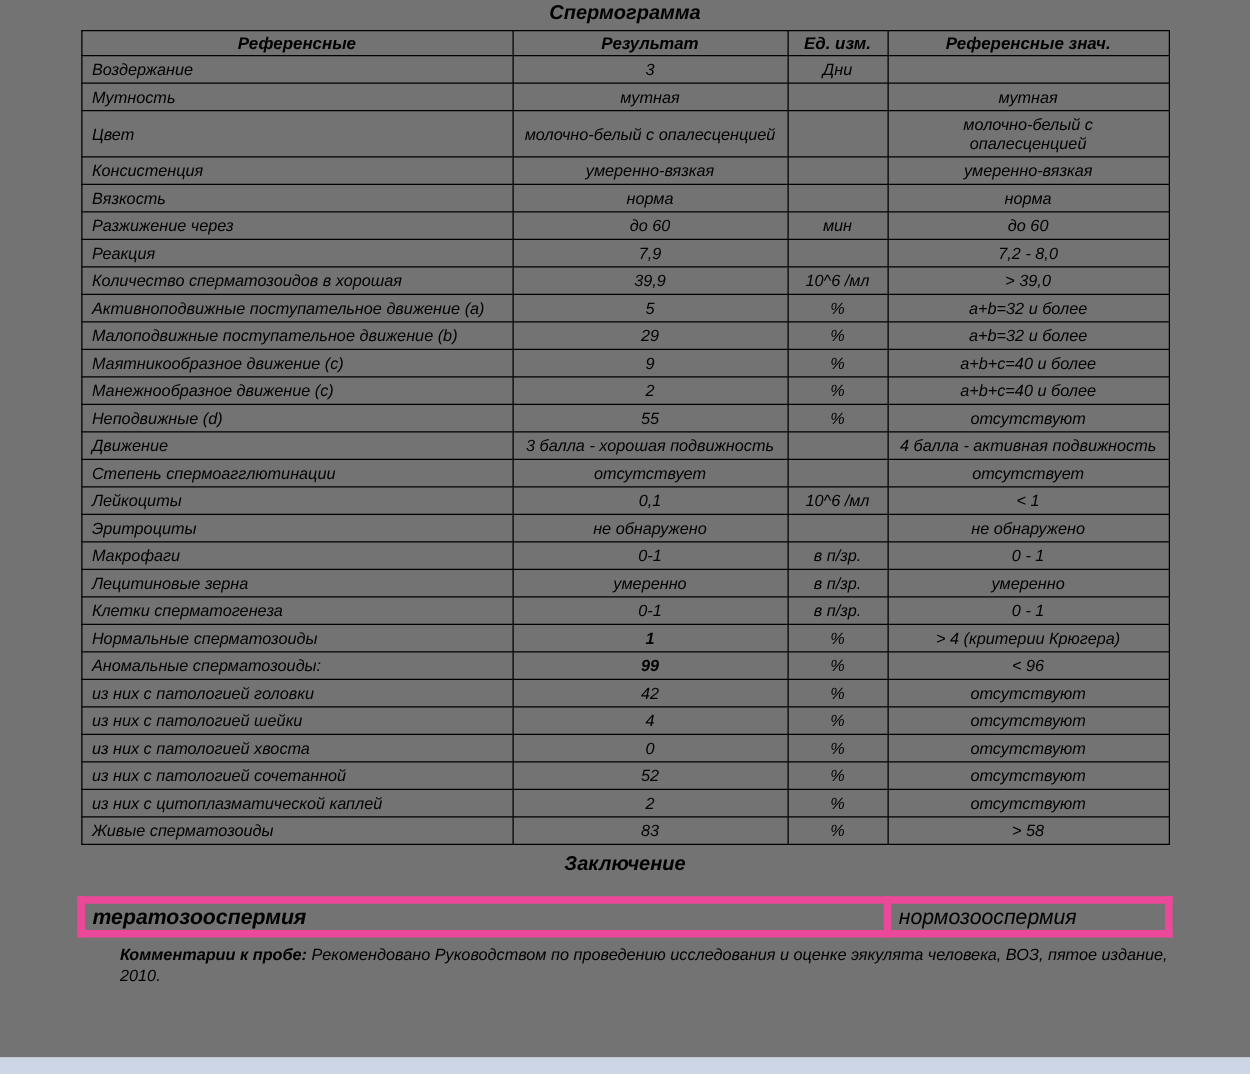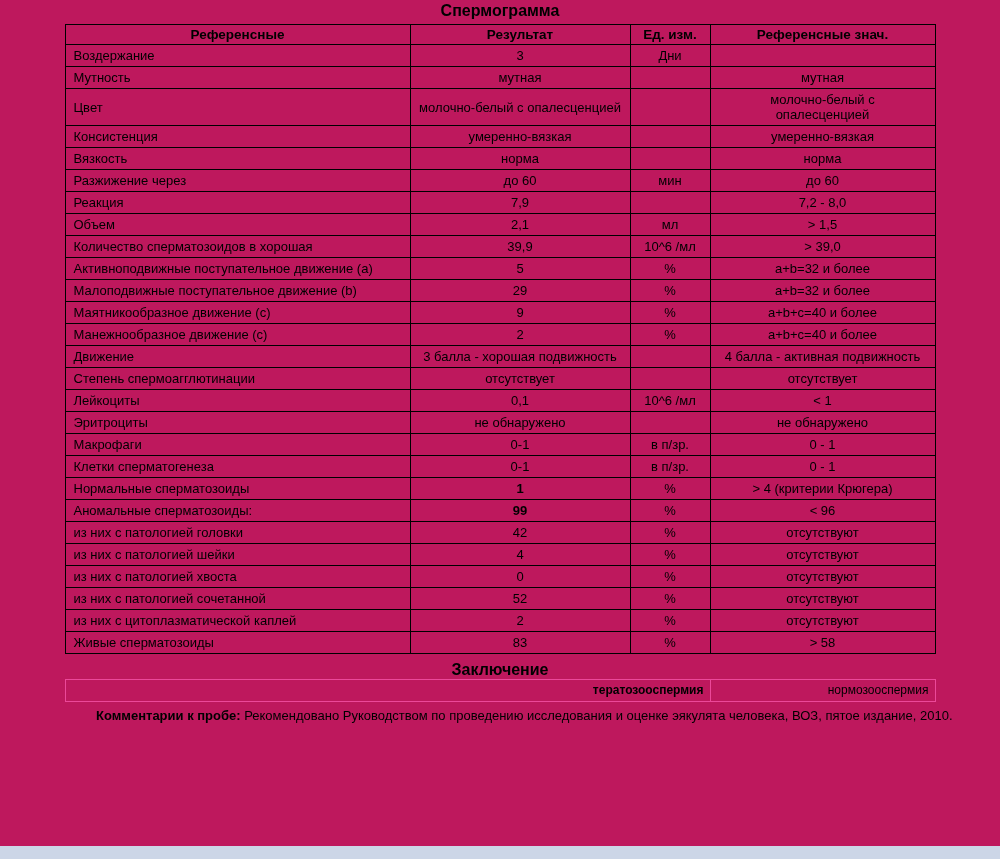--- a/index.html
+++ b/index.html
@@ -9,22 +9,23 @@
     height: 859px;
     background: #ffffff;
     font-family: "Liberation Sans", sans-serif;
     color: #000000;
     position: relative;
     overflow: hidden;
   }
   .page {
     width: 1000px;
     height: 846px;
-    background: #be185d;
+    background: #737373;
     padding-top: 1px;
+    font-style: italic;
   }
   .doc-title {
     font-size: 16px;
     font-weight: bold;
     text-align: center;
     margin: 1px 0 4px 0;
   }
   .results-table {
     border-collapse: collapse;
     table-layout: fixed;
@@ -46,34 +47,34 @@
     padding: 2px 6px;
   }
   .c-ind { text-align: left; padding-left: 8px !important; }
   .c-res, .c-unit, .c-ref { text-align: center; }
   .c-ref { white-space: pre-line; }
   .bold { font-weight: bold; }
   .conclusion-title {
     font-size: 16px;
     font-weight: bold;
     text-align: center;
-    margin: 7px 0 0 0;
+    margin: 7px 0 16px 0;
   }
   .conclusion-table {
     border-collapse: collapse;
     table-layout: fixed;
     width: 870px;
     margin: 0 auto;
   }
   .conclusion-table td {
-    border: 1px solid #ec4899;
-    font-size: 12px;
+    border: 6px solid #ec4899;
+    font-size: 17px;
     line-height: 15px;
     padding: 3px 6px;
-    text-align: right;
+    text-align: left;
   }
   .concl-result { font-weight: bold; }
   .comments {
     width: 860px;
     margin: 5px auto 0 96px;
     font-size: 13px;
     line-height: 17px;
   }
   .bottom-strip {
     position: absolute;
@@ -144,26 +145,20 @@
     <td class="c-unit">мин</td>
     <td class="c-ref">до 60</td>
   </tr>
         <tr>
     <td class="c-ind">Реакция</td>
     <td class="c-res">7,9</td>
     <td class="c-unit"></td>
     <td class="c-ref">7,2 - 8,0</td>
   </tr>
         <tr>
-    <td class="c-ind">Объем</td>
-    <td class="c-res">2,1</td>
-    <td class="c-unit">мл</td>
-    <td class="c-ref">&gt; 1,5</td>
-  </tr>
-        <tr>
     <td class="c-ind">Количество сперматозоидов в хорошая</td>
     <td class="c-res">39,9</td>
     <td class="c-unit">10^6 /мл</td>
     <td class="c-ref">&gt; 39,0</td>
   </tr>
         <tr>
     <td class="c-ind">Активноподвижные поступательное движение (a)</td>
     <td class="c-res">5</td>
     <td class="c-unit">%</td>
     <td class="c-ref">a+b=32 и более</td>
@@ -180,20 +175,26 @@
     <td class="c-unit">%</td>
     <td class="c-ref">a+b+c=40 и более</td>
   </tr>
         <tr>
     <td class="c-ind">Манежнообразное движение (c)</td>
     <td class="c-res">2</td>
     <td class="c-unit">%</td>
     <td class="c-ref">a+b+c=40 и более</td>
   </tr>
         <tr>
+    <td class="c-ind">Неподвижные (d)</td>
+    <td class="c-res">55</td>
+    <td class="c-unit">%</td>
+    <td class="c-ref">отсутствуют</td>
+  </tr>
+        <tr>
     <td class="c-ind">Движение</td>
     <td class="c-res">3 балла - хорошая подвижность</td>
     <td class="c-unit"></td>
     <td class="c-ref">4 балла - активная подвижность</td>
   </tr>
         <tr>
     <td class="c-ind">Степень спермоагглютинации</td>
     <td class="c-res">отсутствует</td>
     <td class="c-unit"></td>
     <td class="c-ref">отсутствует</td>
@@ -208,20 +209,26 @@
     <td class="c-ind">Эритроциты</td>
     <td class="c-res">не обнаружено</td>
     <td class="c-unit"></td>
     <td class="c-ref">не обнаружено</td>
   </tr>
         <tr>
     <td class="c-ind">Макрофаги</td>
     <td class="c-res">0-1</td>
     <td class="c-unit">в п/зр.</td>
     <td class="c-ref">0 - 1</td>
+  </tr>
+        <tr>
+    <td class="c-ind">Лецитиновые зерна</td>
+    <td class="c-res">умеренно</td>
+    <td class="c-unit">в п/зр.</td>
+    <td class="c-ref">умеренно</td>
   </tr>
         <tr>
     <td class="c-ind">Клетки сперматогенеза</td>
     <td class="c-res">0-1</td>
     <td class="c-unit">в п/зр.</td>
     <td class="c-ref">0 - 1</td>
   </tr>
         <tr>
     <td class="c-ind">Нормальные сперматозоиды</td>
     <td class="c-res bold">1</td>

